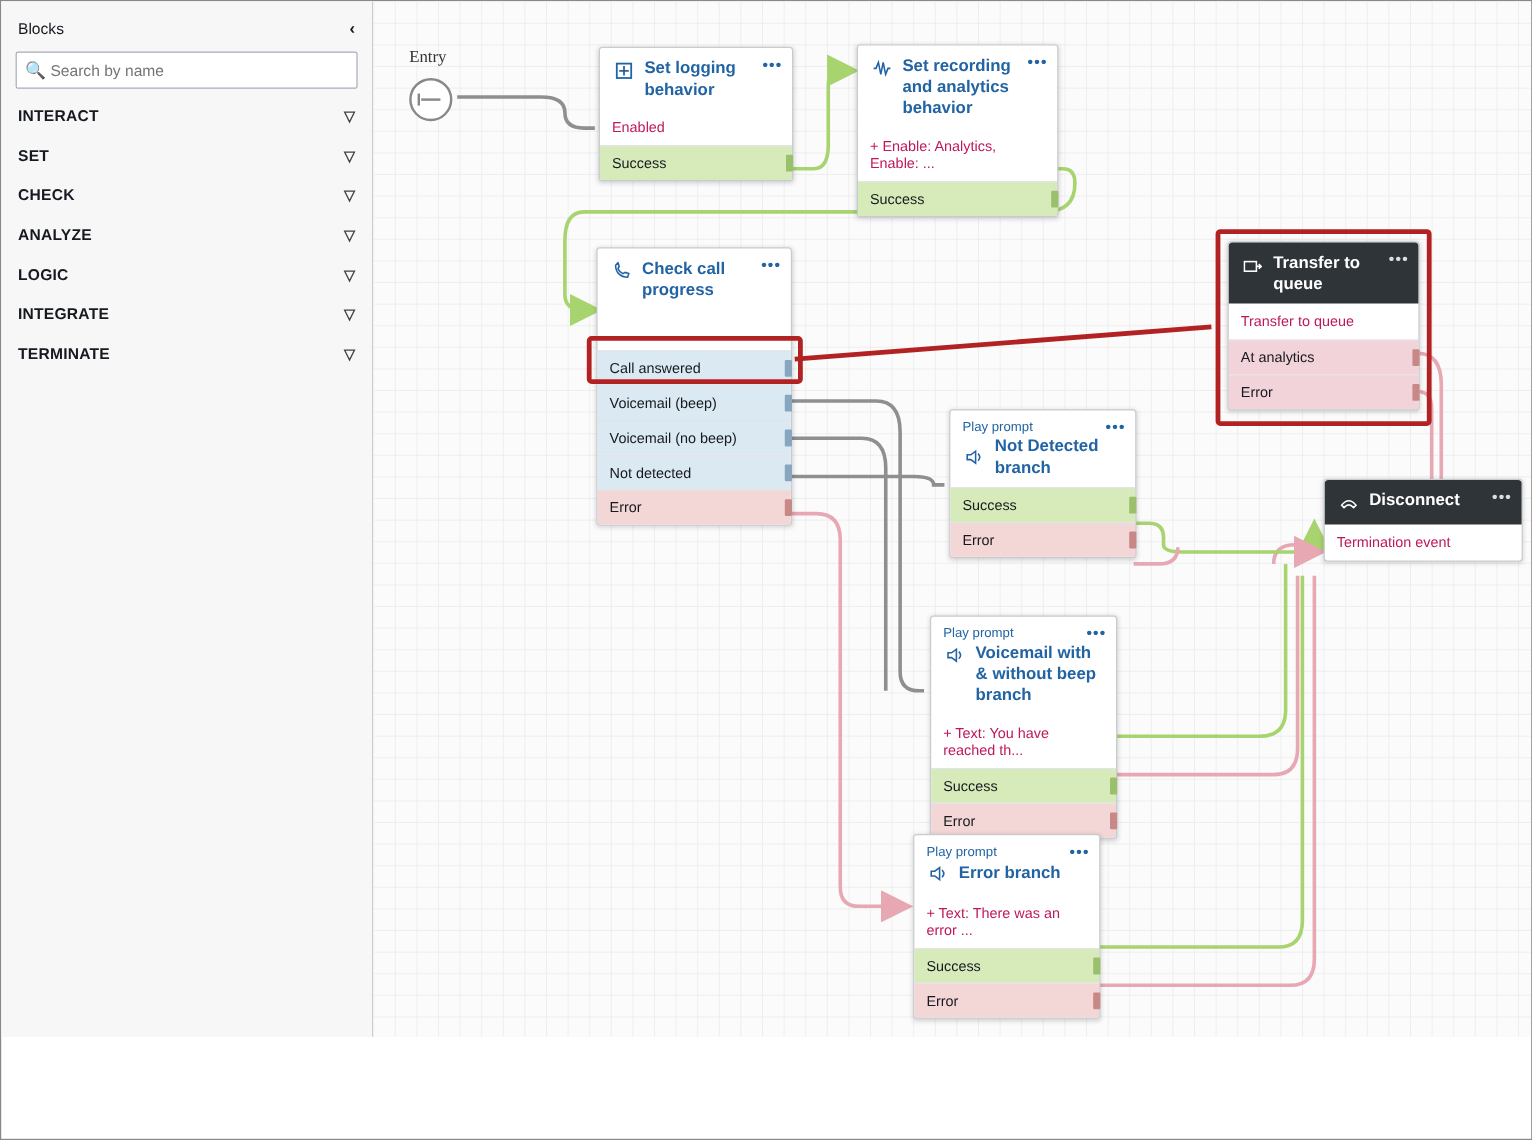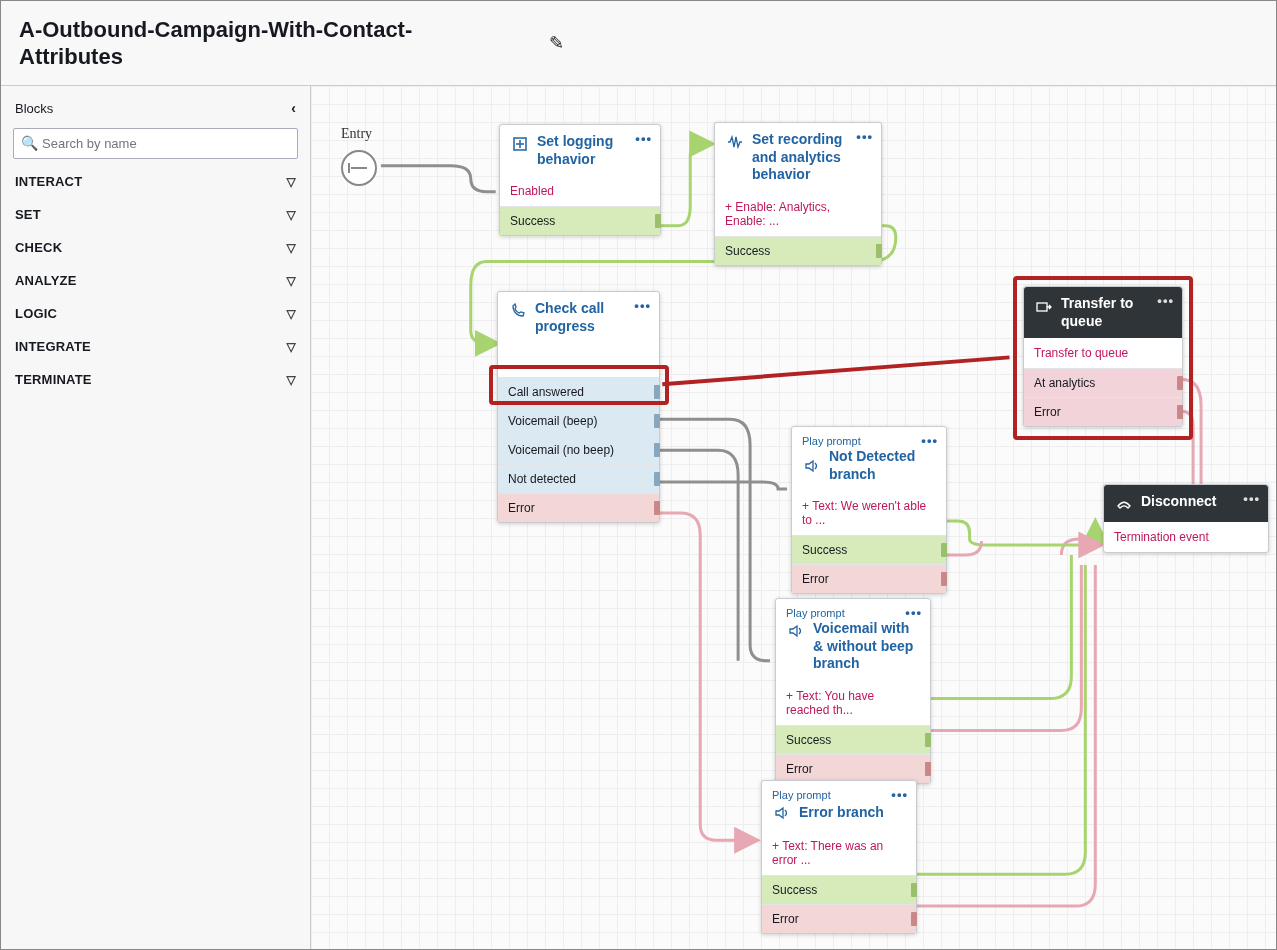--- a/index.html
+++ b/index.html
@@ -52,24 +52,20 @@
 .w-pink  { stroke:#e7a7b3; stroke-width:3; }
 .w-red   { stroke:#b22222; stroke-width:4; }
 .arrow { fill:#8f8f8f; }
 .arrow.g { fill:#a8d46f;}
 .arrow.p { fill:#e7a7b3;}
 </style>
 </head>
 <body>
 
 <div class="app">
-  <div class="header">
-    <h1>A-Outbound-Campaign-With-Contact-Attributes</h1>
-    <span class="edit-btn">✎</span>
-  </div>
   <div class="main">
     <aside class="sidebar">
       <div class="sb-title">
         <span>Blocks</span>
         <span class="chev">‹</span>
       </div>
       <div class="search">
         <span class="mag">🔍</span>
         <input placeholder="Search by name" style="">
       </div>
@@ -230,21 +226,20 @@
             <span class="icon">
                 <svg width="16" height="14">
                   <path d="M2 5h3l4-3v10l-4-3H2z" fill="none" stroke="#2264a3" stroke-width="1.3"></path>
                   <path d="M11 4c2 2 2 4 0 6" fill="none" stroke="#2264a3" stroke-width="1.3"></path>
                 </svg>
               </span>
             <span class="ttl">Not Detected branch</span>
           </div>
           <span class="dots">•••</span>
         </div>
-        <div class="node-body">+  Text: We weren't able to ...</div>
         <div class="outcome out-green"><span>Success</span><span class="chip"></span></div>
         <div class="outcome out-red"><span>Error</span><span class="chip"></span></div>
       </div>
 
       <div class="node" style="left:464px; top:512px; width:156px;">
         <div class="node-head" style="flex-direction:column; align-items:flex-start;">
           <div class="eyebrow">Play prompt</div>
           <div style="display:flex; align-items:flex-start;">
             <span class="icon">
                 <svg width="16" height="14">

